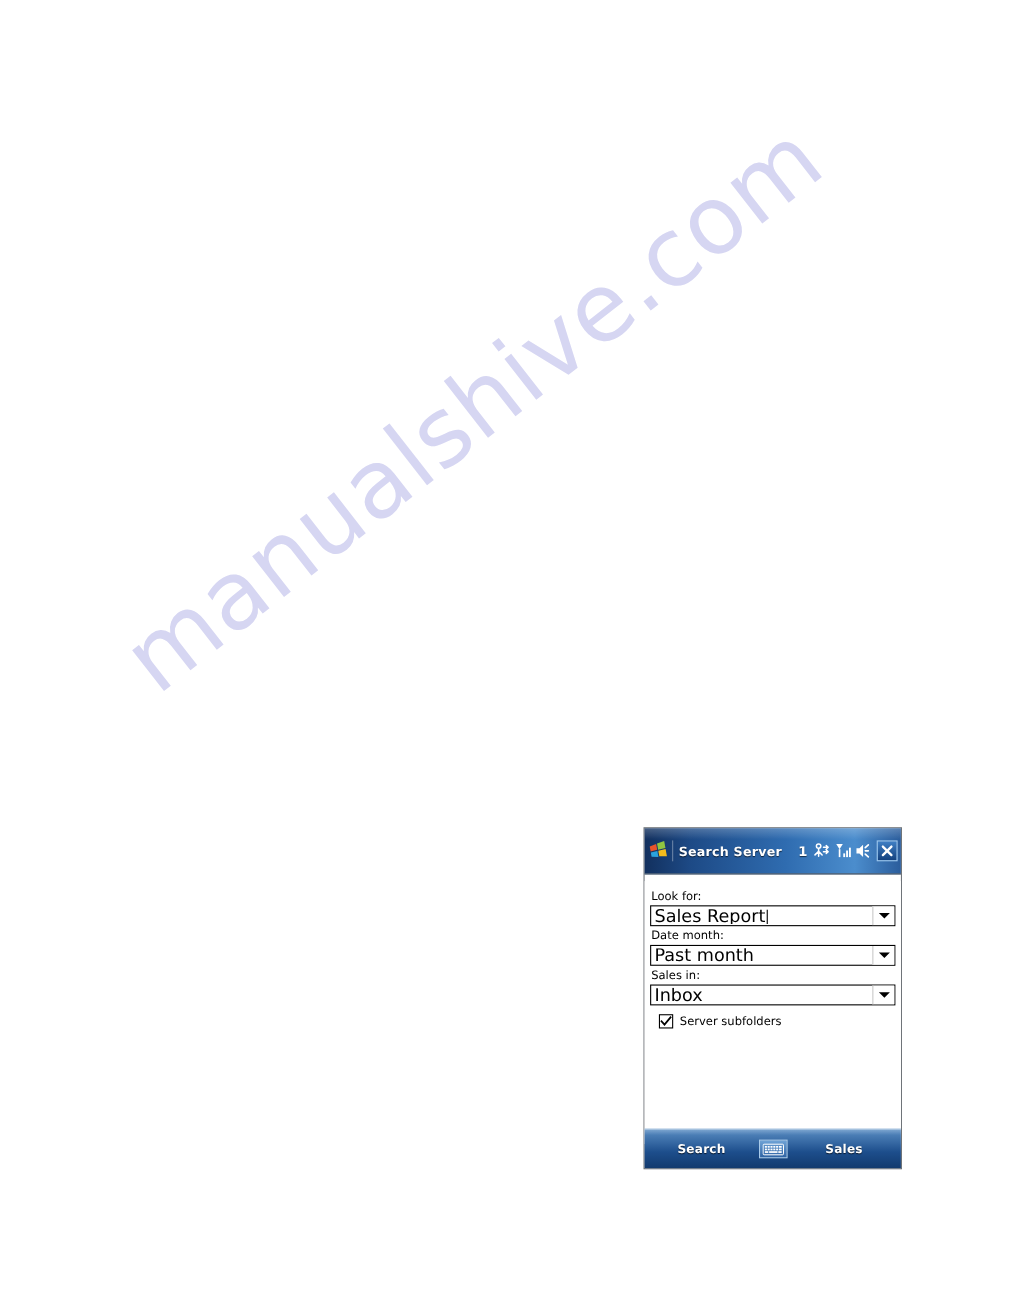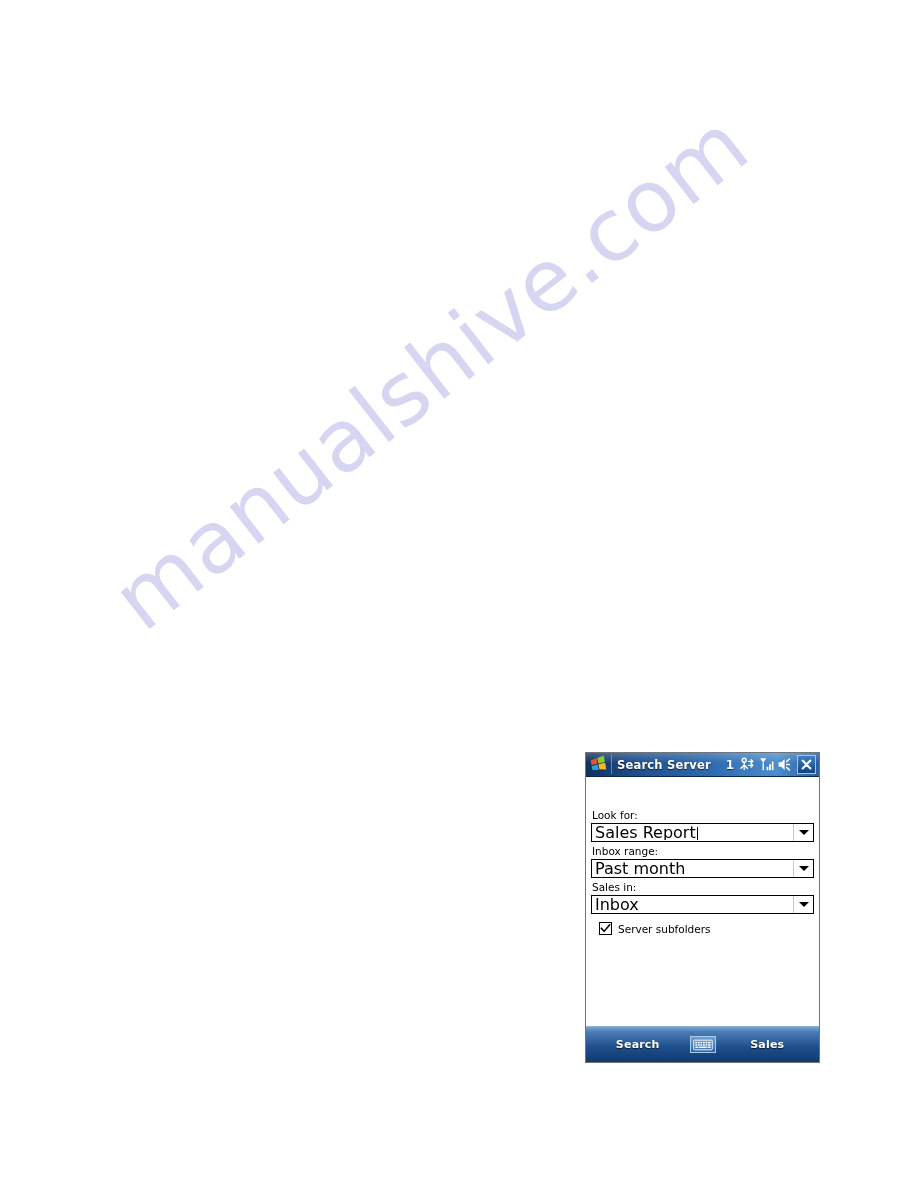--- a/index.html
+++ b/index.html
@@ -41,21 +41,21 @@
     width: 235px;
     height: 311px;
     background: #ffffff;
     border: 1px solid #6f7479;
     box-sizing: border-box;
     font-family: "DejaVu Sans", sans-serif;
   }
 
   
   .titlebar {
-    height: 24px;
+    height: 42px;
     display: flex;
     align-items: center;
     background: linear-gradient(to right, #12305e 0%, #1d4a86 18%, #2f6cb0 55%, #4b8dcd 82%, #2b5d9c 100%);
     border-bottom: 1px solid #0d2645;
     position: relative;
     box-sizing: border-box;
     overflow: hidden;
   }
   .titlebar::after{
     content:"";
@@ -320,21 +320,21 @@
   <div class="dlg-body">
 
     <div class="field-label">Look for:</div>
     <div class="combo">
       <span class="combo-value"><span>Sales Report</span><span class="caret"></span></span>
       <span class="combo-arrow">
         <span class="tri-down"></span>
       </span>
     </div>
 
-    <div class="field-label">Inbox range:</div>
+    <div class="field-label">Date month:</div>
     <div class="combo">
       <span class="combo-value">Past month</span>
       <span class="combo-arrow">
         <span class="tri-down"></span>
       </span>
     </div>
 
     <div class="field-label">Sales in:</div>
     <div class="combo">
       <span class="combo-value">Inbox</span>

